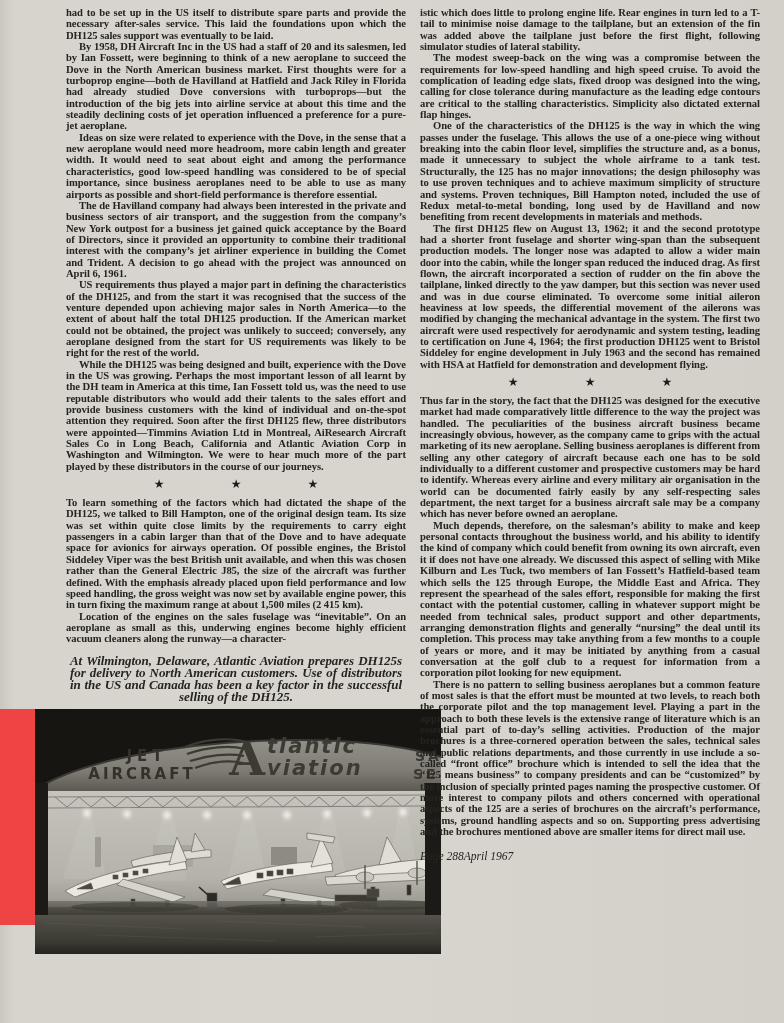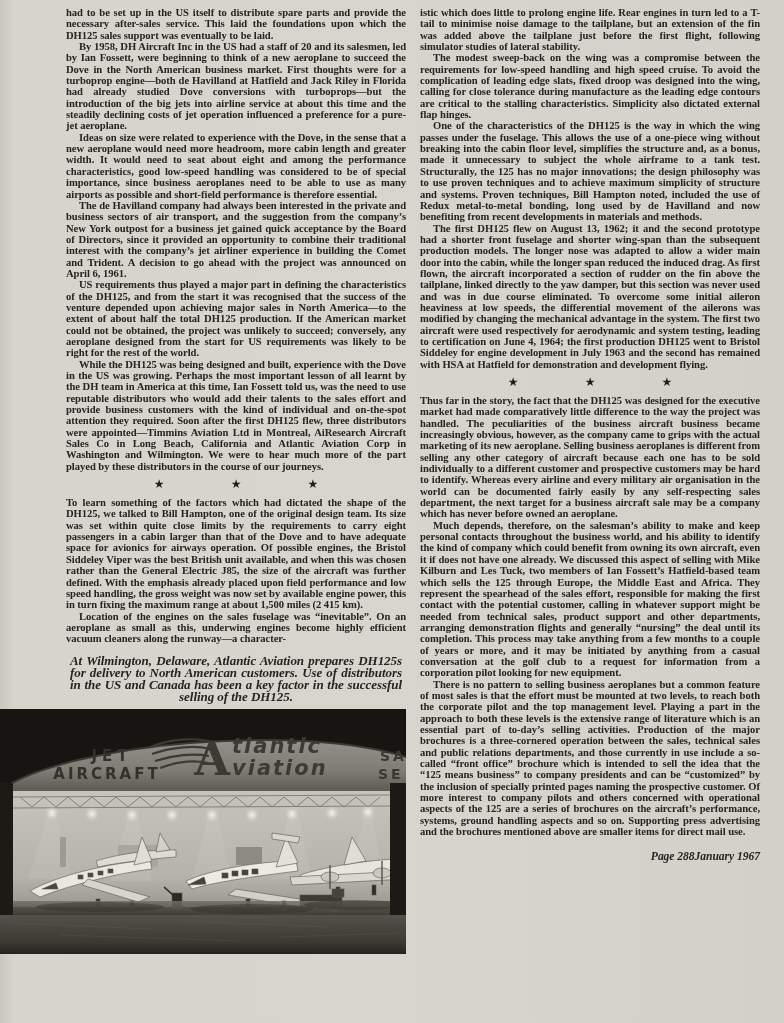--- a/index.html
+++ b/index.html
@@ -28,26 +28,27 @@
     font-family:"DejaVu Sans", sans-serif;
   }
   .caption{
     margin:10px 4px 0 4px;
     font-style:italic;font-weight:bold;font-size:13px;line-height:12.2px;
     text-align:justify;text-align-last:center;text-indent:0;font-family:Liberation Serif, serif;
   }
   .photo-wrap{
     margin:6px 0 0 -66px;width:406px;height:216px;
     background:#ef4444;
+    padding-left:35px;
   }
   .photo-wrap svg{display:block;}
   .footer{
-    display:flex;justify-content:flex-end;align-items:baseline;
+    display:flex;justify-content:flex-start;align-items:baseline;
     margin-top:14px;
-    font-style:italic;font-weight:bold;font-size:11.6px;
+    font-style:italic;font-weight:normal;font-size:11.6px;
     text-align:left;text-indent:0;
   }
 </style>
 </head>
 <body>
 
 <div class="column" id="left-col">
   <p class="para no-indent">had to be set up in the US itself to distribute spare parts and provide the necessary after-sales service.  This laid the foundations upon which the DH125 sales support was eventually to be laid.</p>
   <p class="para">By 1958, DH Aircraft Inc in the US had a staff of 20 and its salesmen, led by Ian Fossett, were beginning to think of a new aeroplane to succeed the Dove in the North American business market.  First thoughts were for a turboprop engine—both de Havilland at Hatfield and Jack Riley in Florida had already studied Dove conversions with turboprops—but the introduction of the big jets into airline service at about this time and the steadily declining costs of jet operation influenced a preference for a pure-jet aeroplane.</p>
   <p class="para">Ideas on size were related to experience with the Dove, in the sense that a new aeroplane would need more headroom, more cabin length and greater width.  It would need to seat about eight and among the performance characteristics, good low-speed handling was considered to be of special importance, since business aeroplanes need to be able to use as many airports as possible and short-field performance is therefore essential.</p>
@@ -237,15 +238,15 @@
   <p class="para">The modest sweep-back on the wing was a compromise between the requirements for low-speed handling and high speed cruise. To avoid the complication of leading edge slats, fixed droop was designed into the wing, calling for close tolerance during manufacture as the leading edge contours are critical to the stalling characteristics.  Simplicity also dictated external flap hinges.</p>
   <p class="para">One of the characteristics of the DH125 is the way in which the wing passes under the fuselage.  This allows the use of a one-piece wing without breaking into the cabin floor level, simplifies the structure and, as a bonus, made it unnecessary to subject the whole airframe to a tank test.  Structurally, the 125 has no major innovations; the design philosophy was to use proven techniques and to achieve maximum simplicity of structure and systems. Proven techniques, Bill Hampton noted, included the use of Redux metal-to-metal bonding, long used by de Havilland and now benefiting from recent developments in materials and methods.</p>
   <p class="para">The first DH125 flew on August 13, 1962; it and the second prototype had a shorter front fuselage and shorter wing-span than the subsequent production models.  The longer nose was adapted to allow a wider main door into the cabin, while the longer span reduced the induced drag.  As first flown, the aircraft incorporated a section of rudder on the fin above the tailplane, linked directly to the yaw damper, but this section was never used and was in due course eliminated.  To overcome some initial aileron heaviness at low speeds, the differential movement of the ailerons was modified by changing the mechanical advantage in the system.  The first two aircraft were used respectively for aerodynamic and system testing, leading to certification on June 4, 1964; the first production DH125 went to Bristol Siddeley for engine development in July 1963 and the second has remained with HSA at Hatfield for demonstration and development flying.</p>
   <div class="star-sep">★ ★ ★</div>
   <p class="para no-indent">Thus far in the story, the fact that the DH125 was designed for the executive market had made comparatively little difference to the way the project was handled.  The peculiarities of the business aircraft business became increasingly obvious, however, as the company came to grips with the actual marketing of its new aeroplane.  Selling business aeroplanes is different from selling any other category of aircraft because each one has to be sold individually to a different customer and prospective customers may be hard to identify.  Whereas every airline and every military air organisation in the world can be documented fairly easily by any self-respecting sales department, the next target for a business aircraft sale may be a company which has never before owned an aeroplane.</p>
   <p class="para">Much depends, therefore, on the salesman’s ability to make and keep personal contacts throughout the business world, and his ability to identify the kind of company which could benefit from owning its own aircraft, even it if does not have one already. We discussed this aspect of selling with Mike Kilburn and Les Tuck, two members of Ian Fossett’s Hatfield-based team which sells the 125 through Europe, the Middle East and Africa.  They represent the spearhead of the sales effort, responsible for making the first contact with the potential customer, calling in whatever support might be needed from technical sales, product support and other departments, arranging demonstration flights and generally “nursing” the deal until its completion.  This process may take anything from a few months to a couple of years or more, and it may be initiated by anything from a casual conversation at the golf club to a request for information from a corporation pilot looking for new equipment.</p>
   <p class="para">There is no pattern to selling business aeroplanes but a common feature of most sales is that the effort must be mounted at two levels, to reach both the corporate pilot and the top management level.  Playing a part in the approach to both these levels is the extensive range of literature which is an essential part of to-day’s selling activities.  Production of the major brochures is a three-cornered operation between the sales, technical sales and public relations departments, and those currently in use include a so-called “front office” brochure which is intended to sell the idea that the “125 means business” to company presidents and can be “customized” by the inclusion of specially printed pages naming the prospective customer.  Of more interest to company pilots and others concerned with operational aspects of the 125 are a series of brochures on the aircraft’s performance, systems, ground handling aspects and so on.  Supporting press advertising and the brochures mentioned above are smaller items for direct mail use.</p>
 
   <div class="footer">
     <span>Page 288</span>
-    <span>January 1967</span>
+    <span>April 1967</span>
   </div>
 </div>
 
 </body></html>

